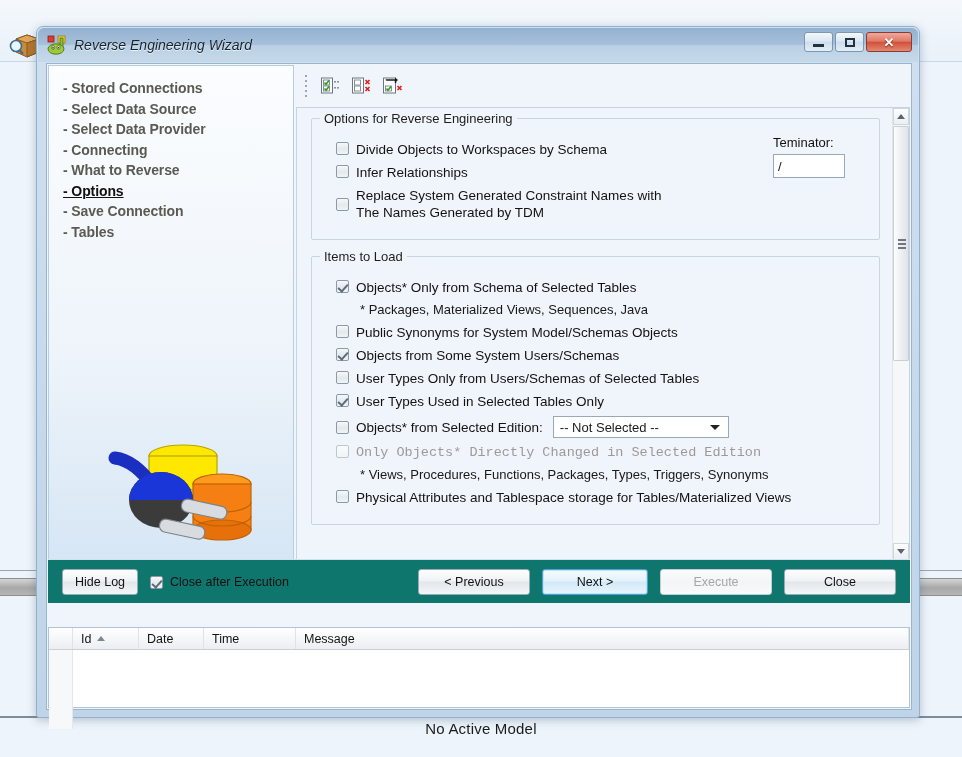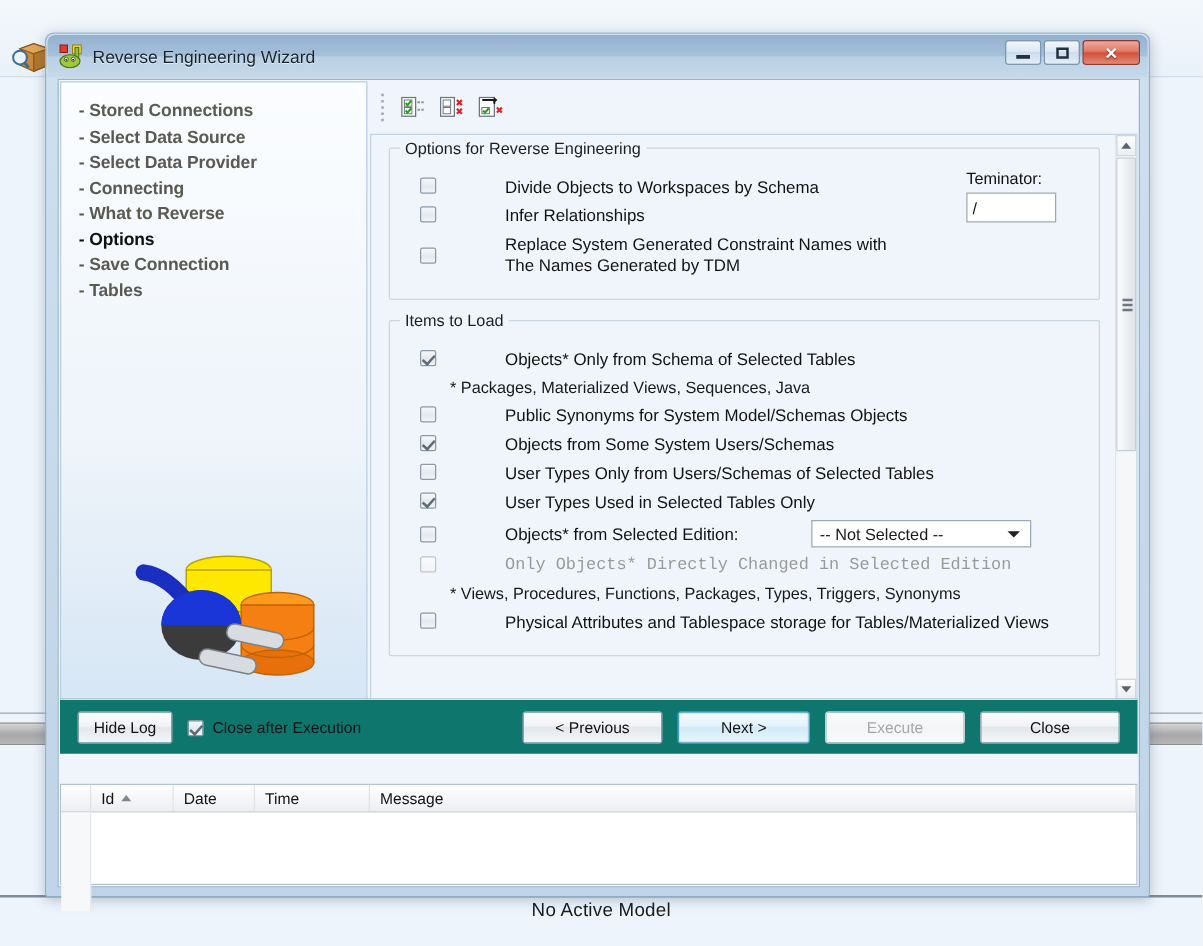--- a/index.html
+++ b/index.html
@@ -62,20 +62,21 @@
     display: flex; align-items: center;
   }
   .title-icon {
     width: 20px; height: 20px; margin-left: 9px; margin-right: 7px;
     position: relative; flex: none;
   }
   .title-text {
     font-size: 14px; color: #16222e; font-weight: 400;
     text-shadow: 0 1px 0 rgba(255,255,255,0.65);
     white-space: nowrap;
+    font-style: italic;
   }
   .win-btns {
     position: absolute; right: 6px; top: 4px; display: flex; gap: 2px;
   }
   .wb {
     width: 29px; height: 20px; border: 1px solid #7d97ae;
     border-radius: 3px;
     background: linear-gradient(to bottom,#f2f7fb 0%,#dde8f2 45%,#cddced 50%,#e3eef7 100%);
     display: flex; align-items: center; justify-content: center;
     cursor: default;
@@ -105,21 +106,21 @@
     background: linear-gradient(to bottom, #fbfdff 0%, #eef4fa 58%, #d6e6f5 100%);
     border: 1px solid #b9cde0;
   }
   .nav { padding: 12px 0 0 14px; }
   .nav-item {
     font-size: 14px; color: #5a5a52; line-height: 20.5px;
     white-space: nowrap; cursor: default; font-weight: bold;
     letter-spacing: -0.1px;
   }
   .nav-item.active {
-    color: #101010; 
+    color: #101010; text-decoration: underline;
   }
   .plug-icon {
     position: absolute; left: 48px; bottom: 6px; width: 170px; height: 120px;
   }
 
   
   .toolbar {
     position: absolute; left: 249px; top: 1px; right: 1px; height: 42px;
     background: #f0f5fb;
     display: flex; align-items: center; padding-left: 8px;
@@ -146,21 +147,21 @@
   .group {
     border: 1px solid #c9d6e2; border-radius: 2px;
     position: relative; margin-bottom: 16px; padding: 16px 10px 12px 10px;
   }
   .group > .legend {
     position: absolute; top: -8px; left: 8px; background: #f0f5fb;
     padding: 0 4px; font-size: 13px; color: #1d1d1d; white-space: nowrap;
   }
   .row {
     display: flex; align-items: flex-start; margin: 6px 0 6px 14px;
-    font-size: 13.5px; color: #121212; line-height: 17px; gap: 48px;
+    font-size: 13.5px; color: #121212; line-height: 17px;
   }
   .row.tall { align-items: center; }
   .row.disabled { color: #9a9a9a; font-family: Liberation Mono, monospace; }
   .cb {
     width: 13px; height: 13px; flex: none; margin-right: 7px; margin-top: 1px;
     border: 1px solid #8c9aa8; border-radius: 2px;
     background: linear-gradient(to bottom,#f6f8fa 0%,#e4e9ee 55%,#f1f4f7 100%);
     position: relative;
   }
   .cb.disabled { border-color: #bfc6cd;

